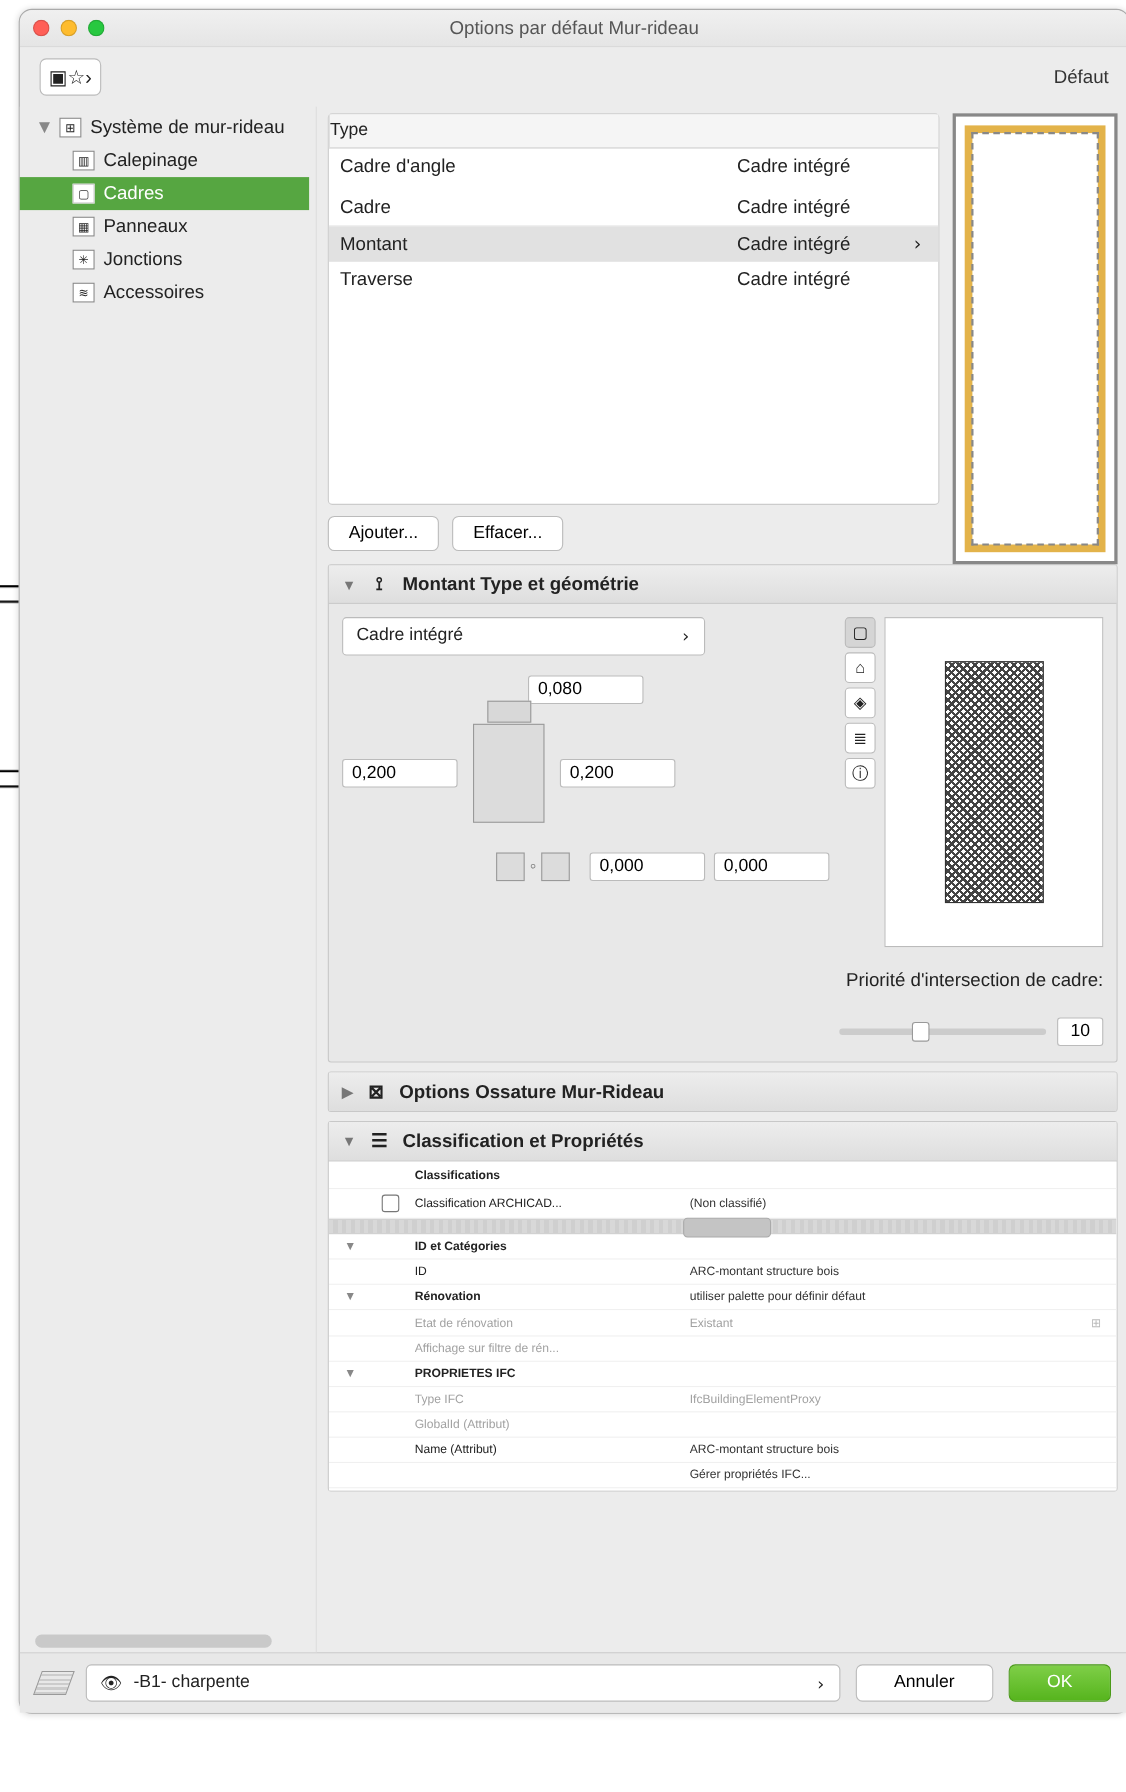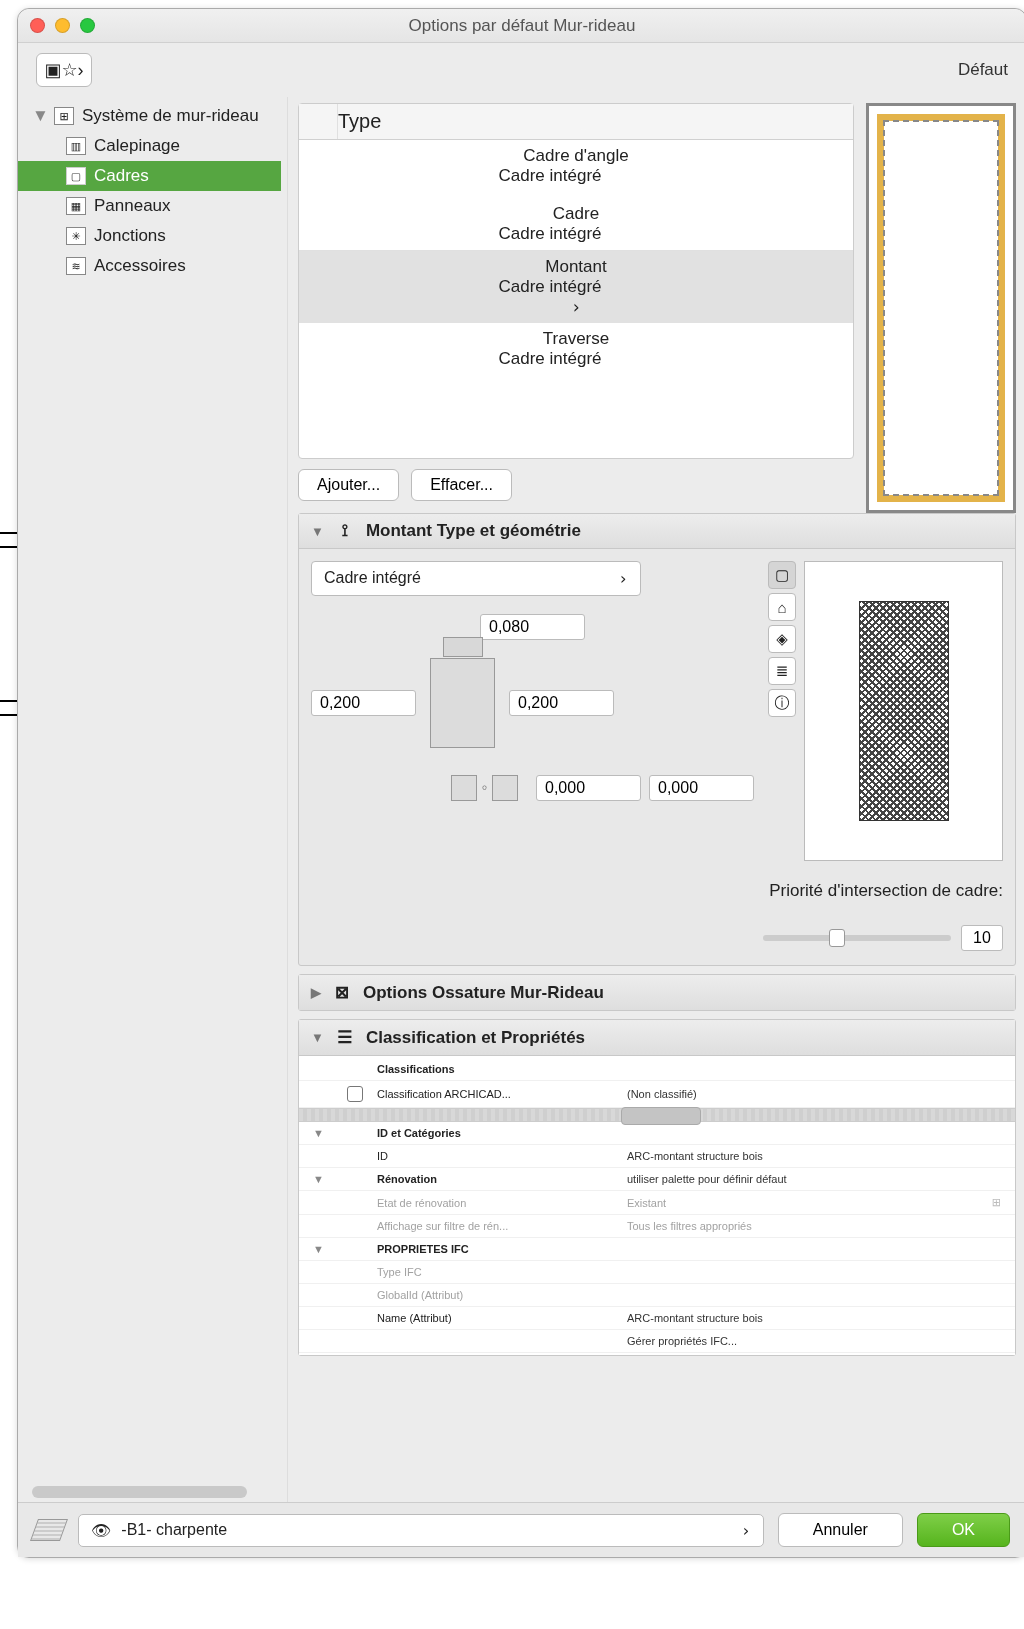--- a/index.html
+++ b/index.html
@@ -29,22 +29,22 @@
 
   .sidebar-scrollbar { position:absolute; bottom:4px; left:14px; width:215px; height:12px; background:#c9c9c9; border-radius:6px; }
 
   .main { flex:1; display:flex; flex-direction:column; overflow:hidden; padding: 6px 10px 0 10px; }
 
   
   .frame-section { display:flex; gap:12px; }
   .frame-table { flex:1; border:1px solid #ccc; background:#fff; border-radius:4px; display:flex; flex-direction:column; }
   .ft-header { display:flex; background:#f5f5f5; border-bottom:1px solid #d0d0d0; }
   .ft-header .col1 { flex:1; padding:6px 10px; font-size:16px; }
-  .ft-header .col2 { width:170px; padding:6px 0; font-size:20px; border-left:1px solid #e0e0e0;margin-left:38px; }
-  .ft-row { display:flex; padding:6px 10px; font-size:17px; align-items:center;flex-direction:column; }
+  .ft-header .col2 { width:170px; padding:6px 0; font-size:16px; border-left:1px solid #e0e0e0; }
+  .ft-row { display:flex; padding:6px 10px; font-size:17px; align-items:center; }
   .ft-row .c1 { flex:1; } .ft-row .c2 { width:155px; } .ft-row .c3 { width:18px; text-align:center; }
   .ft-row.sep { border-bottom:1px solid #e0e0e0; margin-top:6px; }
   .ft-row.selected { background:#e1e1e1; }
   .chev { font-family: monospace; }
 
   .frame-preview { width:150px; height:410px; border:3px solid #888; background:#fff; position:relative; padding:8px; }
   .fp-inner { width:100%; height:100%; border:7px solid #e3b34a; box-sizing:border-box; }
   .fp-inner::after { content:""; position:absolute; inset:14px; border:2px dashed #888; }
 
   .frame-buttons { display:flex; gap:12px; padding:10px 0 12px 0; }
@@ -319,32 +319,32 @@
             <span class="disc"></span>
               <span class="ico"></span>
             <span class="lab">Etat de rénovation</span>
             <span class="val dim">Existant</span>
             <span style="width:28px;text-align:right;color:#bbb;">⊞</span>
           </div>
           <div class="crow dim">
             <span class="disc"></span>
               <span class="ico"></span>
             <span class="lab">Affichage sur filtre de rén...</span>
-            <span class="val dim">Tous les filtres appropriés</span>
           </div>
 
           <div class="crow heading">
             <span class="disc">▼</span>
               <span class="ico"></span>
             <span class="lab">PROPRIETES IFC</span>
           </div>
           <div class="crow dim">
             <span class="disc"></span>
               <span class="ico"></span>
             <span class="lab">Type IFC</span>
+            <span class="val dim">IfcBuildingElementProxy</span>
           </div>
           <div class="crow dim">
             <span class="disc"></span>
               <span class="ico"></span>
             <span class="lab">GlobalId (Attribut)</span>
             <span class="val"></span>
           </div>
           <div class="crow">
             <span class="disc"></span>
               <span class="ico"></span>

